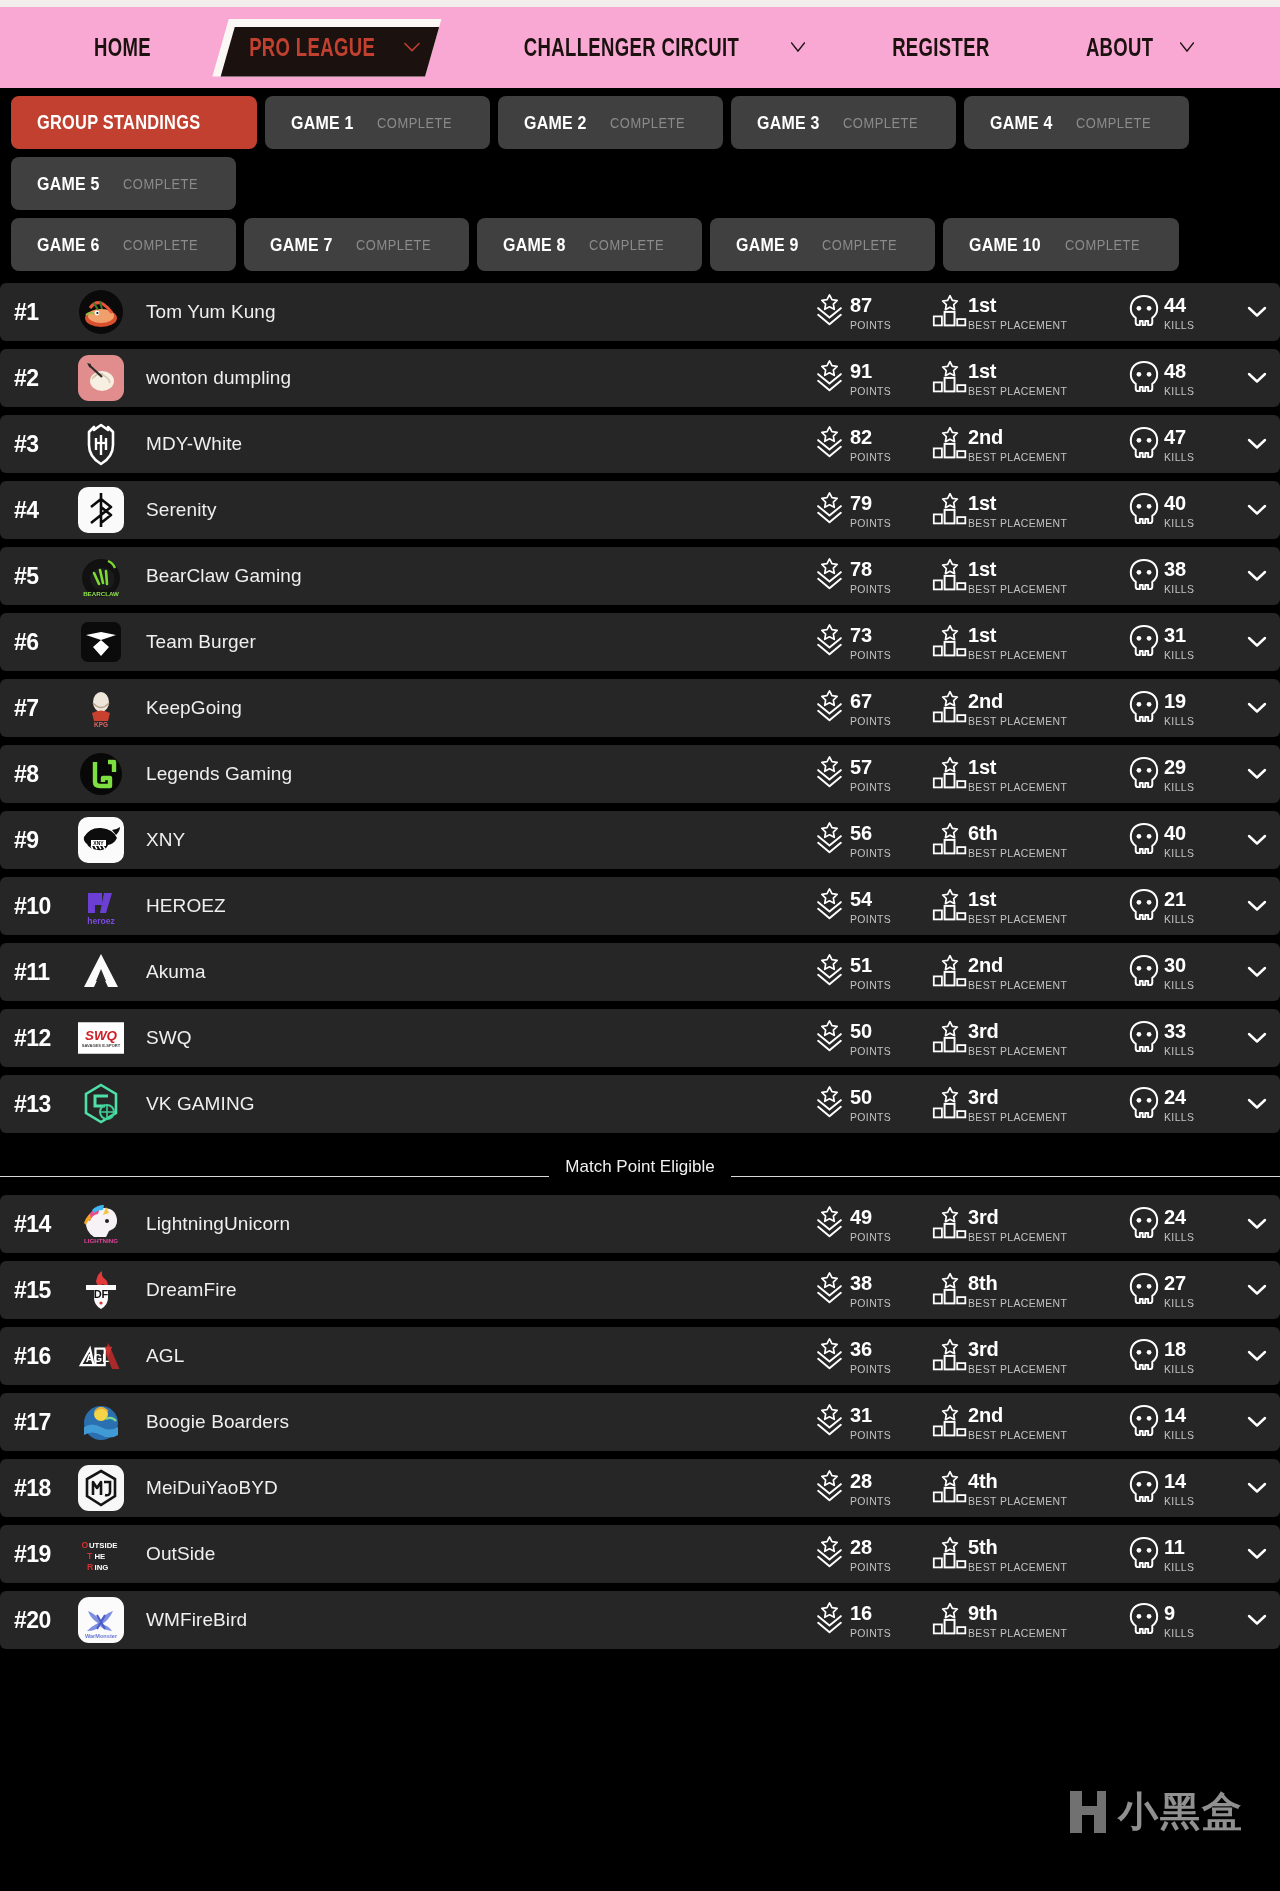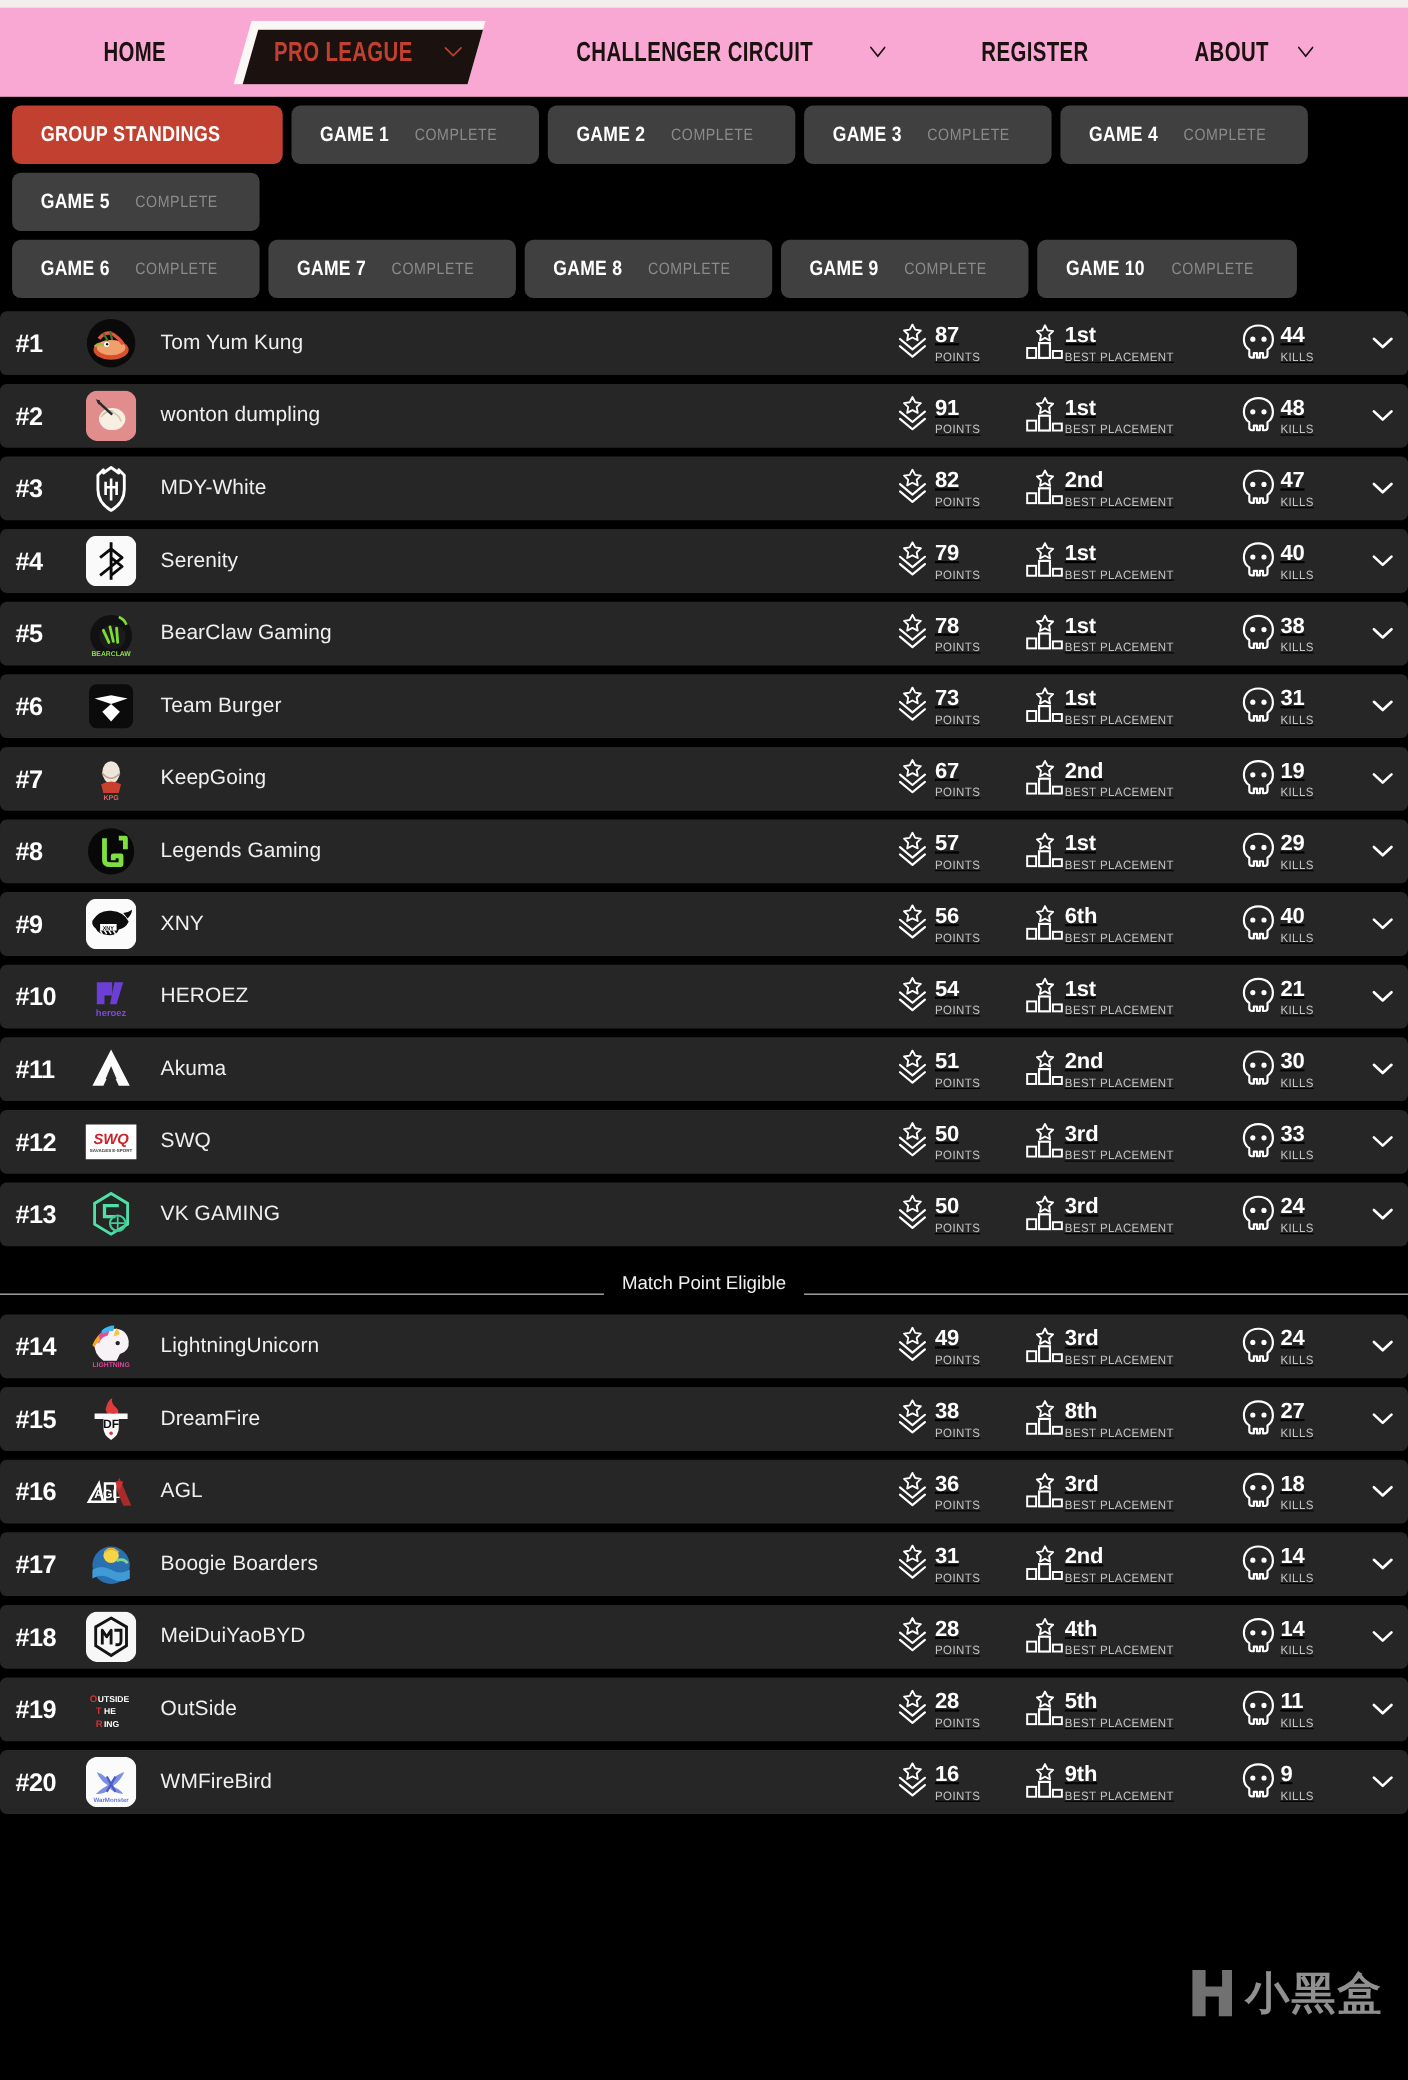--- a/index.html
+++ b/index.html
@@ -148,21 +148,21 @@
   .stats { display: flex; align-items: center; flex-shrink: 0; }
   .stat {
     display: flex;
     align-items: flex-start;
     gap: 5px;
   }
   .stat.points { width: 118px; }
   .stat.place  { width: 196px; }
   .stat.kills  { width: 106px; }
   .stat-ico { width: 31px; height: 34px; flex-shrink: 0; margin-top: 1px; }
-  .stat-txt { display: flex; flex-direction: column; line-height: 1; padding-top: 2px; text-decoration: underline; }
+  .stat-txt { display: flex; flex-direction: column; line-height: 1; padding-top: 2px; }
   .stat-val { color: #fff; font-size: 20px; font-weight: 700; letter-spacing: -0.2px; }
   .stat-lbl {
     color: #c3c3c3;
     font-size: 11px;
     font-weight: 400;
     letter-spacing: 0.4px;
     margin-top: 5px;
     transform: scaleX(0.95);
     transform-origin: left center;
     white-space: nowrap;
@@ -176,21 +176,21 @@
     gap: 16px;
     margin: 24px 0 18px 0;
     height: 20px;
   }
   .divider .line { flex: 1; height: 1px; background: #d8d8d8; }
   .divider .dtext { color: #f0f0f0; font-size: 17px; font-weight: 400; white-space: nowrap; }
 
   
   .watermark {
     position: absolute;
-    right: 22px;
+    right: 36px;
     bottom: 52px;
     display: flex;
     align-items: center;
     gap: 8px;
     opacity: 0.62;
     pointer-events: none;
     text-decoration: underline;
   }
   .wm-cn {
     color: #e8e8e8;

